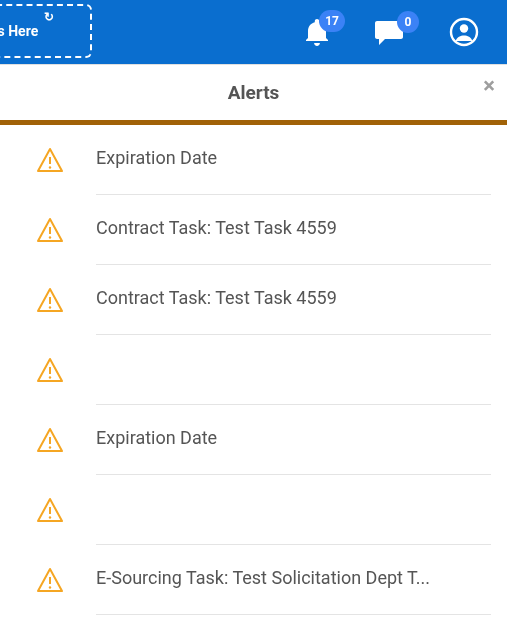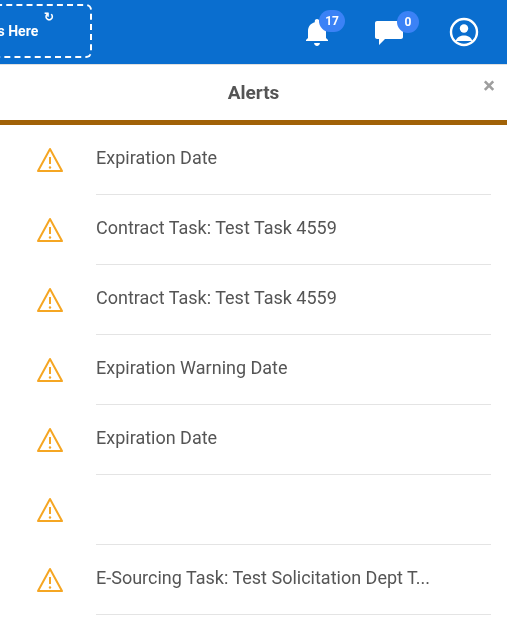--- a/index.html
+++ b/index.html
@@ -197,21 +197,20 @@
         <div class="alert-title">Contract Task: Test Task 4559</div>
       </div>
       <div class="alert-row">
         <div class="alert-icon">
           <svg width="28" height="26" viewBox="0 0 28 26" fill="none" stroke="#f5a623" stroke-width="2" stroke-linejoin="round">
   <path d="M14 2 L26 24 L2 24 Z"></path>
   <line x1="14" y1="10" x2="14" y2="17"></line>
   <circle cx="14" cy="20.5" r="1.2" fill="#f5a623" stroke="none"></circle>
 </svg>
         </div>
-        <div class="alert-title">Expiration Warning Date</div>
       </div>
       <div class="alert-row">
         <div class="alert-icon">
           <svg width="28" height="26" viewBox="0 0 28 26" fill="none" stroke="#f5a623" stroke-width="2" stroke-linejoin="round">
   <path d="M14 2 L26 24 L2 24 Z"></path>
   <line x1="14" y1="10" x2="14" y2="17"></line>
   <circle cx="14" cy="20.5" r="1.2" fill="#f5a623" stroke="none"></circle>
 </svg>
         </div>
         <div class="alert-title">Expiration Date</div>

